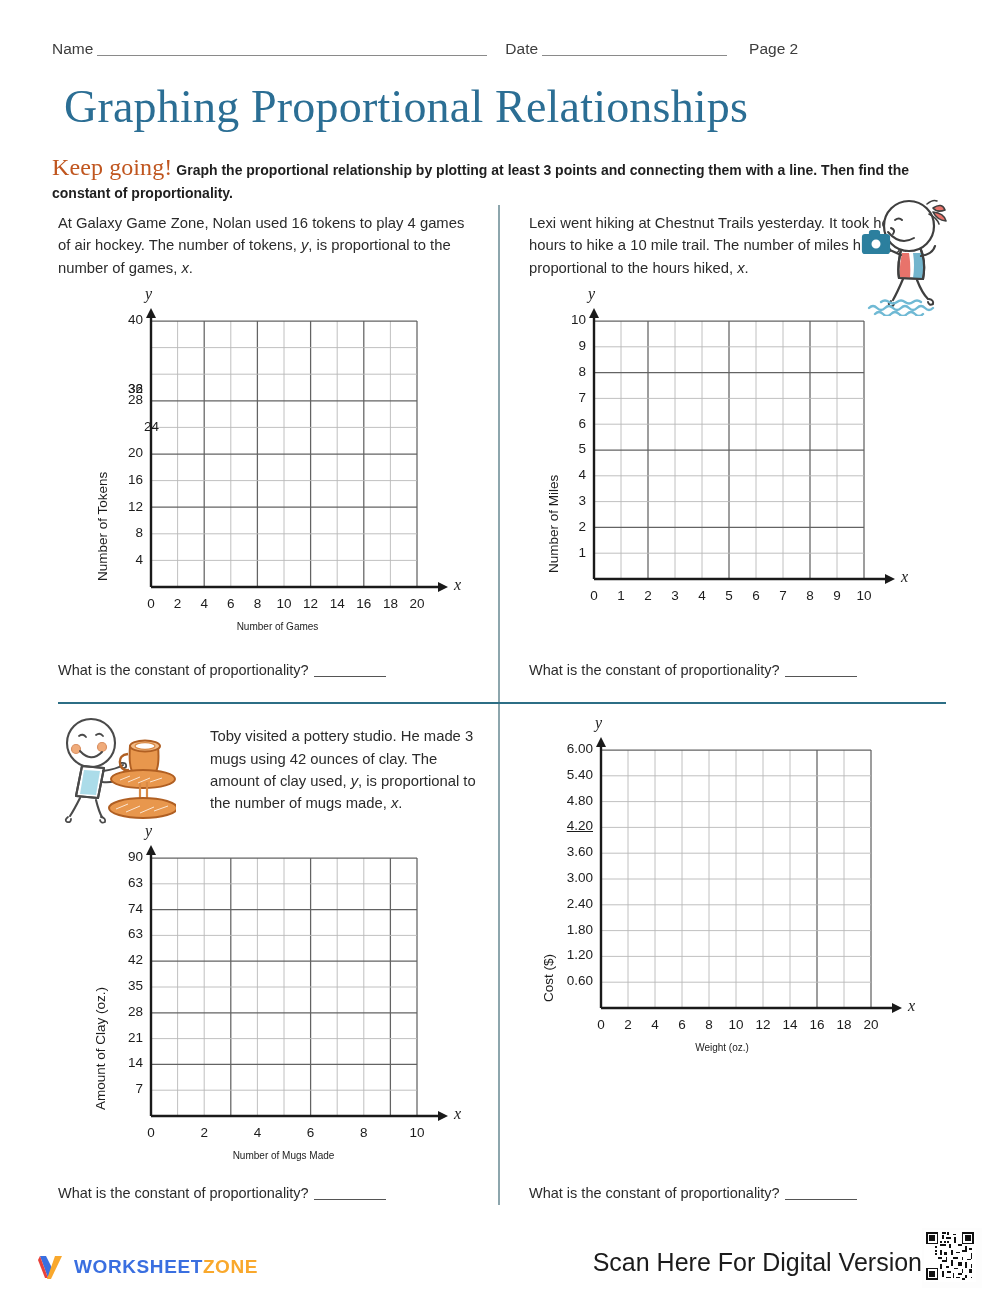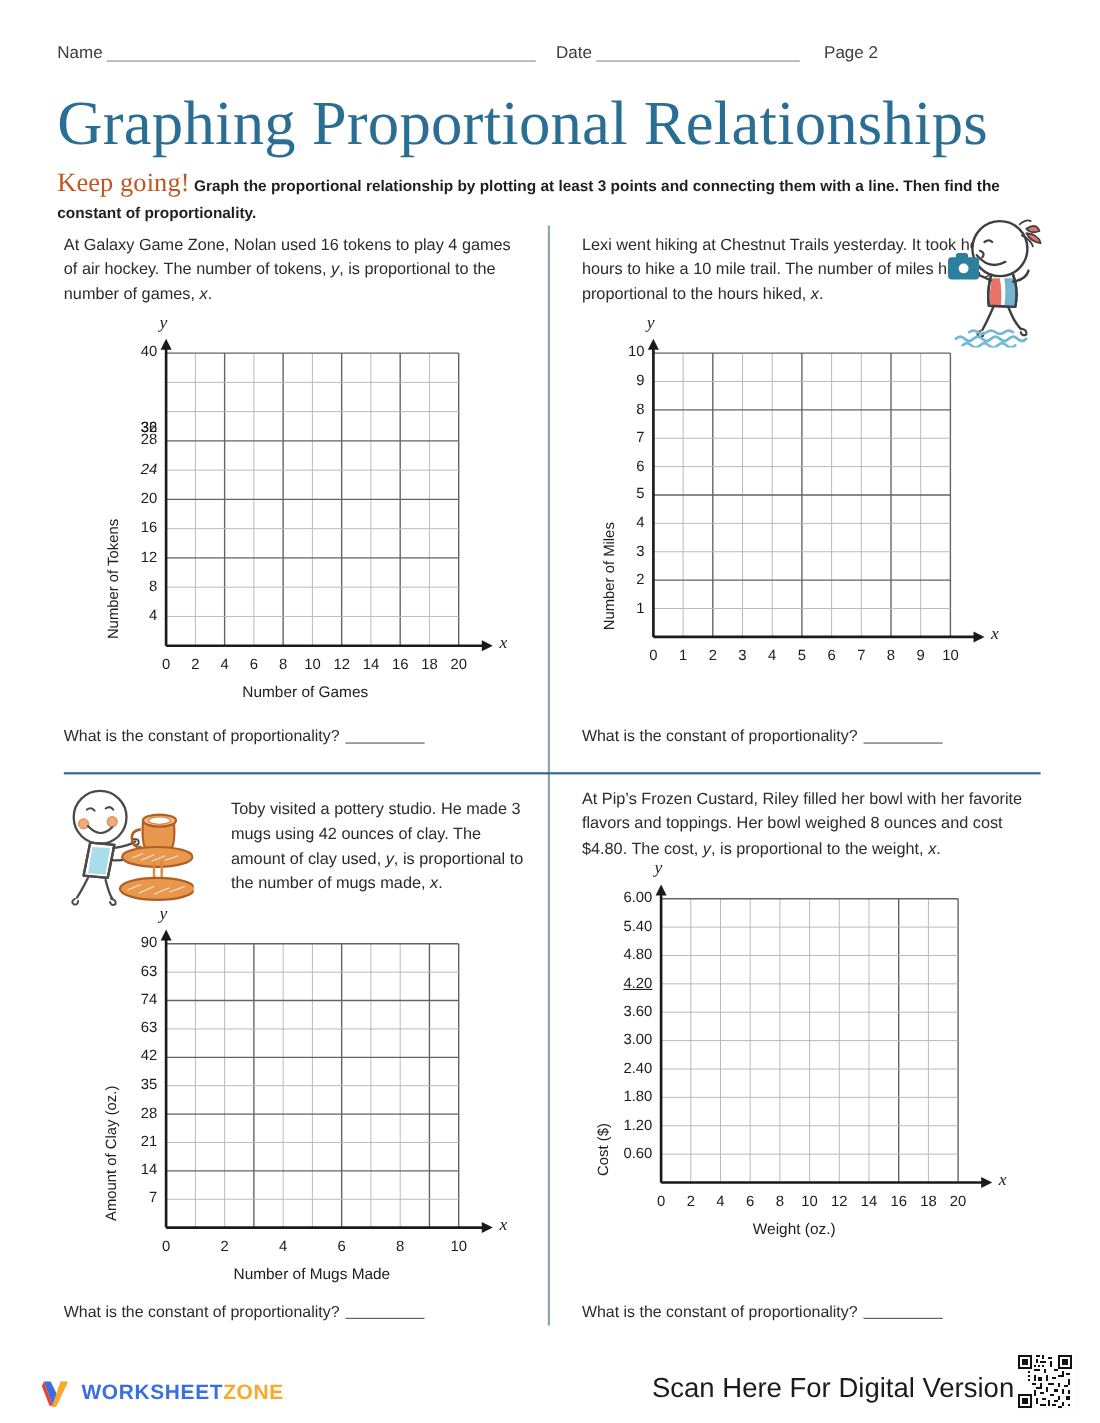--- a/index.html
+++ b/index.html
@@ -35,24 +35,24 @@
     margin: 0 0 2px 4px;
   }
   .rule-name { width: 390px; }
   .rule-date { width: 185px; }
   .hdr-date { margin-left: 18px; }
   .hdr-page { margin-left: 22px; white-space: nowrap; }
 
   
   .page-title {
     position: absolute;
-    left: 52px;
+    left: 64px;
     top: 80px;
     font-family: "Liberation Serif", serif;
-    font-size: 57px;
+    font-size: 46px;
     font-weight: 400;
     color: #2b6e94;
     letter-spacing: 0.2px;
     white-space: nowrap;
   }
 
   
   .directions {
     position: absolute;
     left: 52px;
@@ -135,21 +135,21 @@
   .y-axis-title {
     position: absolute;
     transform-origin: 0 0;
     transform: rotate(-90deg);
     font-size: 13.5px;
     color: #1c1c1c;
     white-space: nowrap;
   }
   .x-axis-title {
     position: absolute;
-    font-size: 14px;
+    font-size: 10px;
     color: #1c1c1c;
     white-space: nowrap;
     text-align: center;
   }
 
   .y-tick {
     position: absolute;
     font-size: 13.5px;
     color: #1c1c1c;
     text-align: right;
@@ -264,21 +264,21 @@
         <line x1="93" y1="308" x2="93" y2="36" stroke="#1a1a1a" stroke-width="2.4"></line>
         <polygon points="88,39 98,39 93,29" fill="#1a1a1a"></polygon>
         <line x1="93" y1="308" x2="383" y2="308" stroke="#1a1a1a" stroke-width="2.4"></line>
         <polygon points="380,303 380,313 390,308" fill="#1a1a1a"></polygon>
       </svg>
       <div class="y-tick" style="left:55px;top:272.4px;width:30px;">4</div>
       <div class="y-tick" style="left:55px;top:245.8px;width:30px;">8</div>
       <div class="y-tick" style="left:55px;top:219.2px;width:30px;">12</div>
       <div class="y-tick" style="left:55px;top:192.6px;width:30px;">16</div>
       <div class="y-tick" style="left:55px;top:166px;width:30px;">20</div>
-      <div class="y-tick" style="left:55px;top:139.39999999999998px;width:30px;font-style:italic;">24</div>
+      <div class="y-tick" style="left:71px;top:139.39999999999998px;width:30px;">24</div>
       <div class="y-tick" style="left:55px;top:112.79999999999998px;width:30px;">28</div>
       <div class="y-tick" style="left:55px;top:86.19999999999999px;width:30px;margin-top:15px;">32</div>
       <div class="y-tick" style="left:55px;top:59.599999999999994px;width:30px;margin-top:42px;">36</div>
       <div class="y-tick" style="left:55px;top:33px;width:30px;">40</div>
       <div class="x-tick" style="left:77px;top:317px;width:32px;">0</div>
       <div class="x-tick" style="left:103.6px;top:317px;width:32px;">2</div>
       <div class="x-tick" style="left:130.2px;top:317px;width:32px;">4</div>
       <div class="x-tick" style="left:156.8px;top:317px;width:32px;">6</div>
       <div class="x-tick" style="left:183.4px;top:317px;width:32px;">8</div>
       <div class="x-tick" style="left:210px;top:317px;width:32px;">10</div>
@@ -497,23 +497,20 @@
       <div class="x-tick" style="left:289.8px;top:301px;width:32px;">8</div>
       <div class="x-tick" style="left:343px;top:301px;width:32px;">10</div>
       <div class="axis-var-y" style="left:87px;top:-2px;">y</div>
       <div class="axis-var-x" style="left:396px;top:281px;">x</div>
       <div class="y-axis-title" style="left:35px;top:286px;">Amount of Clay (oz.)</div>
       <div class="x-axis-title" style="left:46px;top:326px;width:359px;">Number of Mugs Made</div>
     </div>
 </div>
 
 <div class="quad q4">
-  <div class="prob-text">
-    At Pip’s Frozen Custard, Riley filled her bowl with her favorite flavors and toppings. Her bowl weighed 8 ounces and cost $4.80. The cost, <i>y</i>, is proportional to the weight, <i>x</i>.
-  </div>
   <div class="graph-block" id="gb-3" style="height:340px;">
       <svg class="plot-svg" width="398" height="308" style="position:absolute;left:0;top:0;">
         <line x1="72" y1="34" x2="72" y2="292" stroke="#b9b9b9" stroke-width="0.9"></line>
         <line x1="99" y1="34" x2="99" y2="292" stroke="#b9b9b9" stroke-width="0.9"></line>
         <line x1="126" y1="34" x2="126" y2="292" stroke="#b9b9b9" stroke-width="0.9"></line>
         <line x1="153" y1="34" x2="153" y2="292" stroke="#b9b9b9" stroke-width="0.9"></line>
         <line x1="180" y1="34" x2="180" y2="292" stroke="#b9b9b9" stroke-width="0.9"></line>
         <line x1="207" y1="34" x2="207" y2="292" stroke="#b9b9b9" stroke-width="0.9"></line>
         <line x1="234" y1="34" x2="234" y2="292" stroke="#b9b9b9" stroke-width="0.9"></line>
         <line x1="261" y1="34" x2="261" y2="292" stroke="#b9b9b9" stroke-width="0.9"></line>

